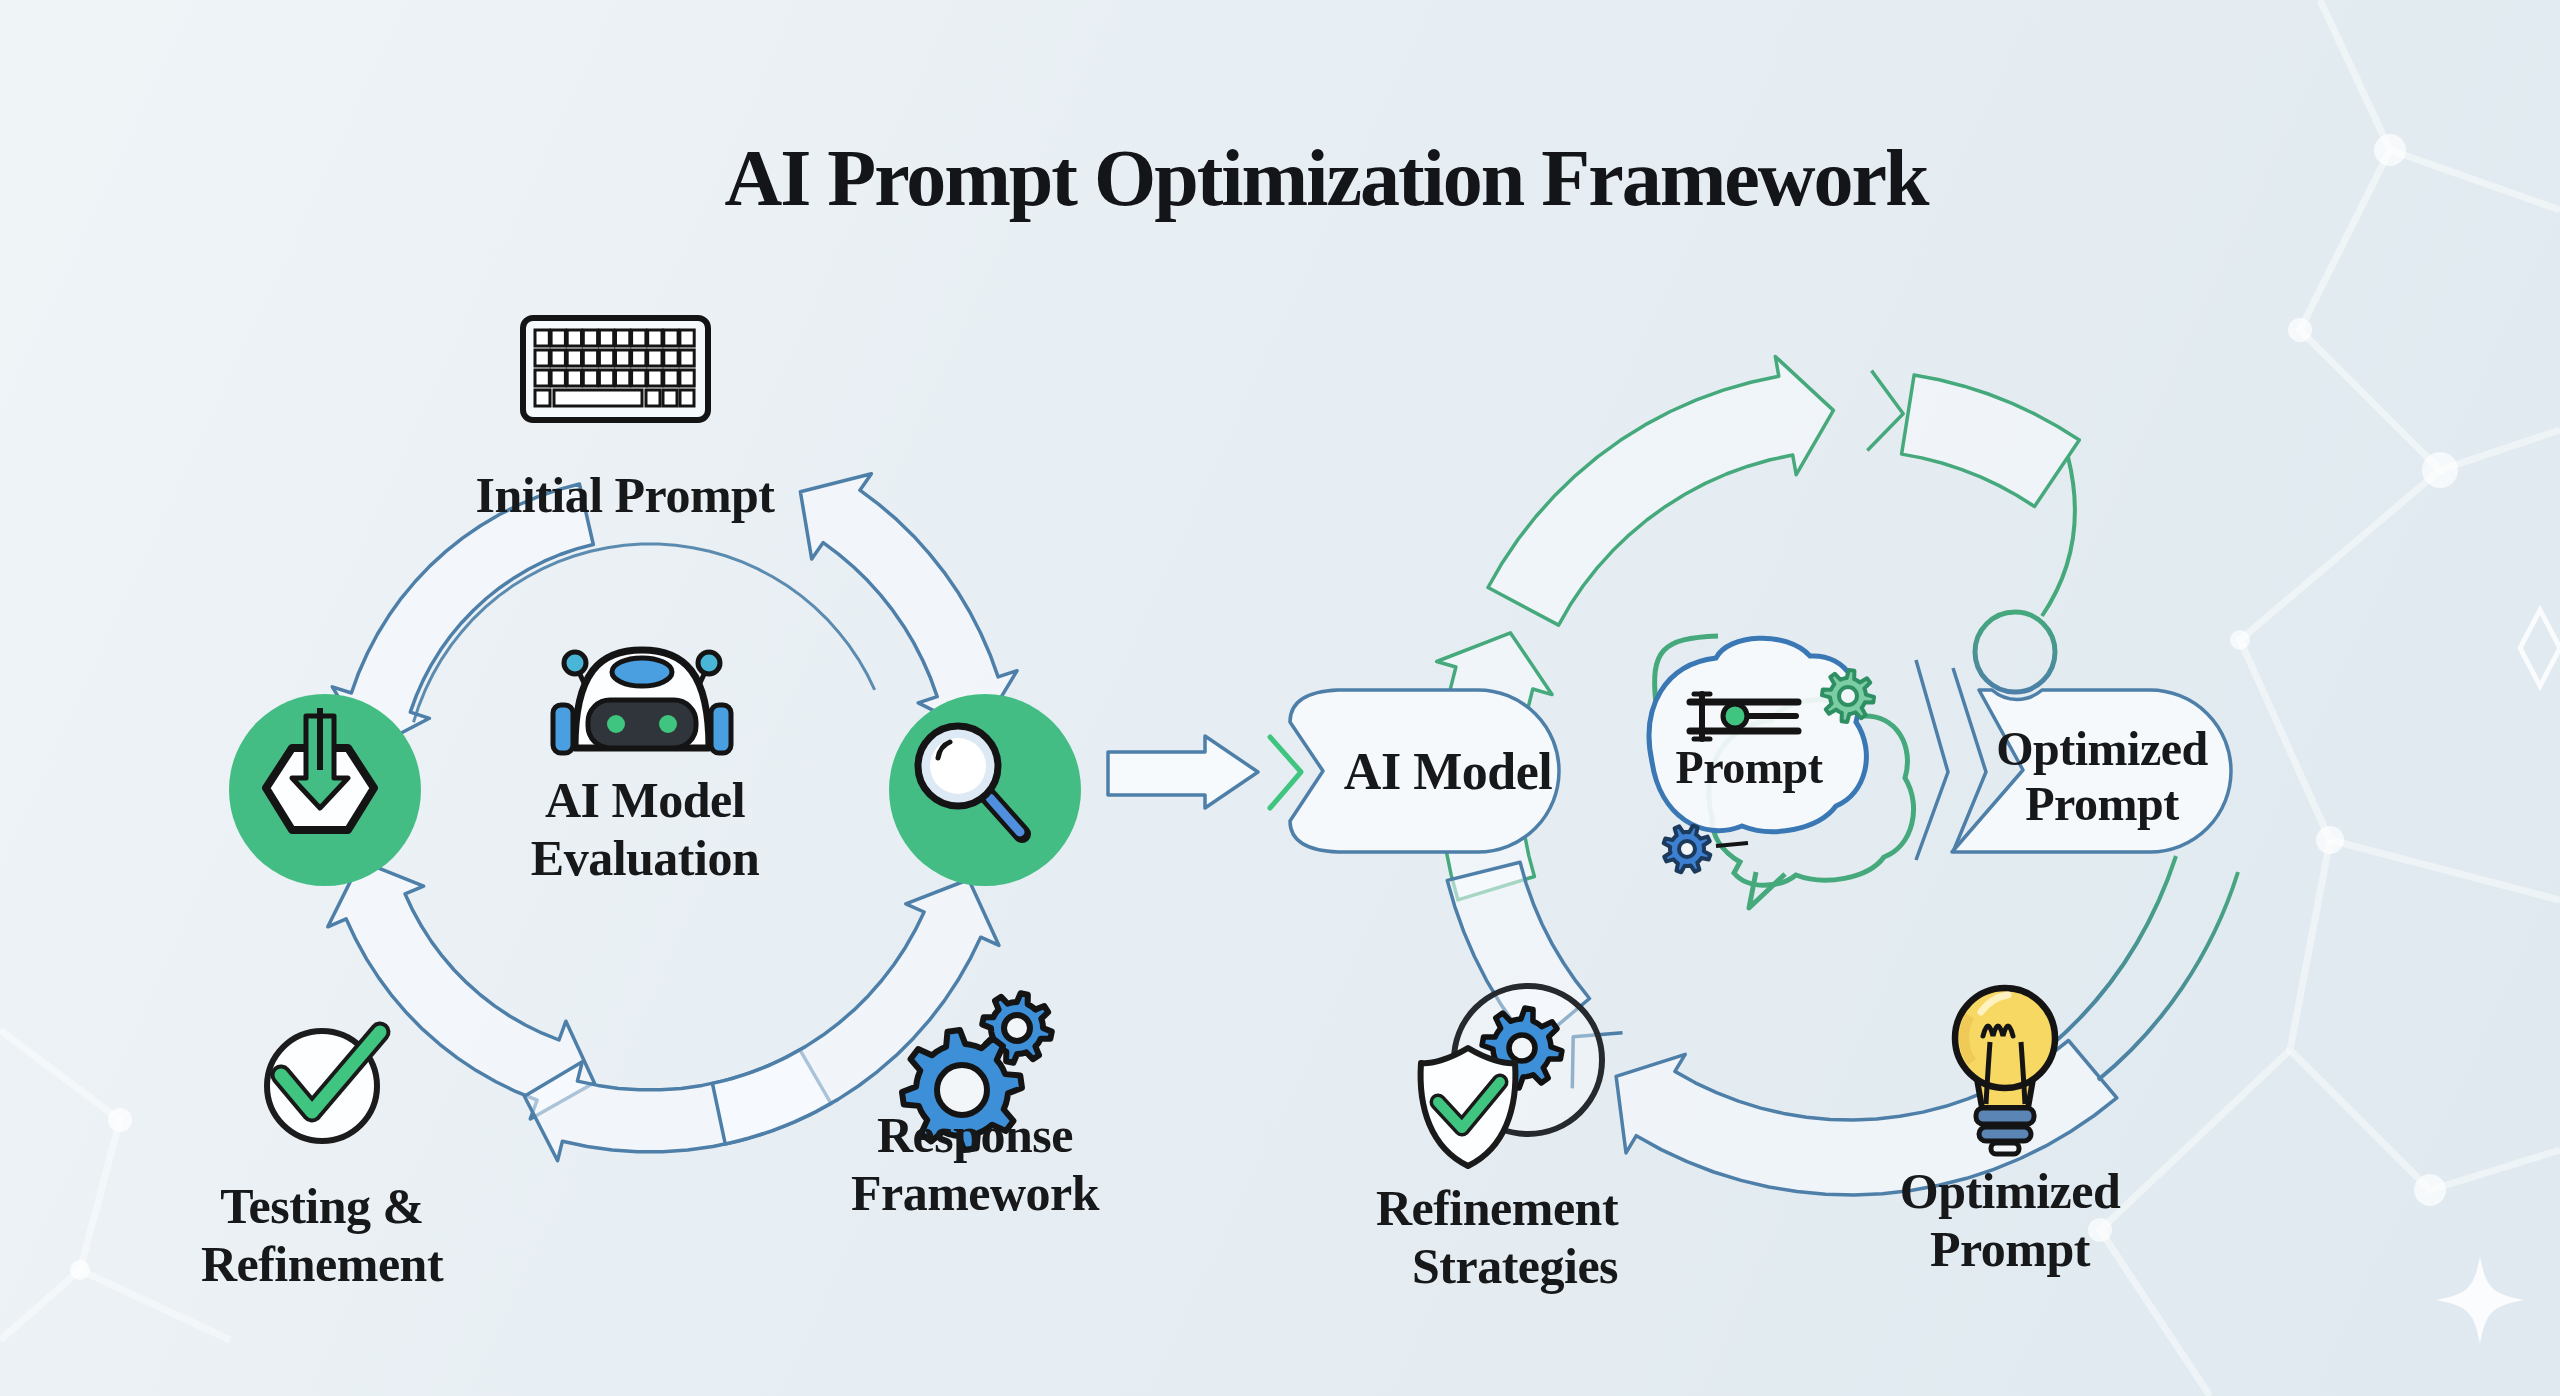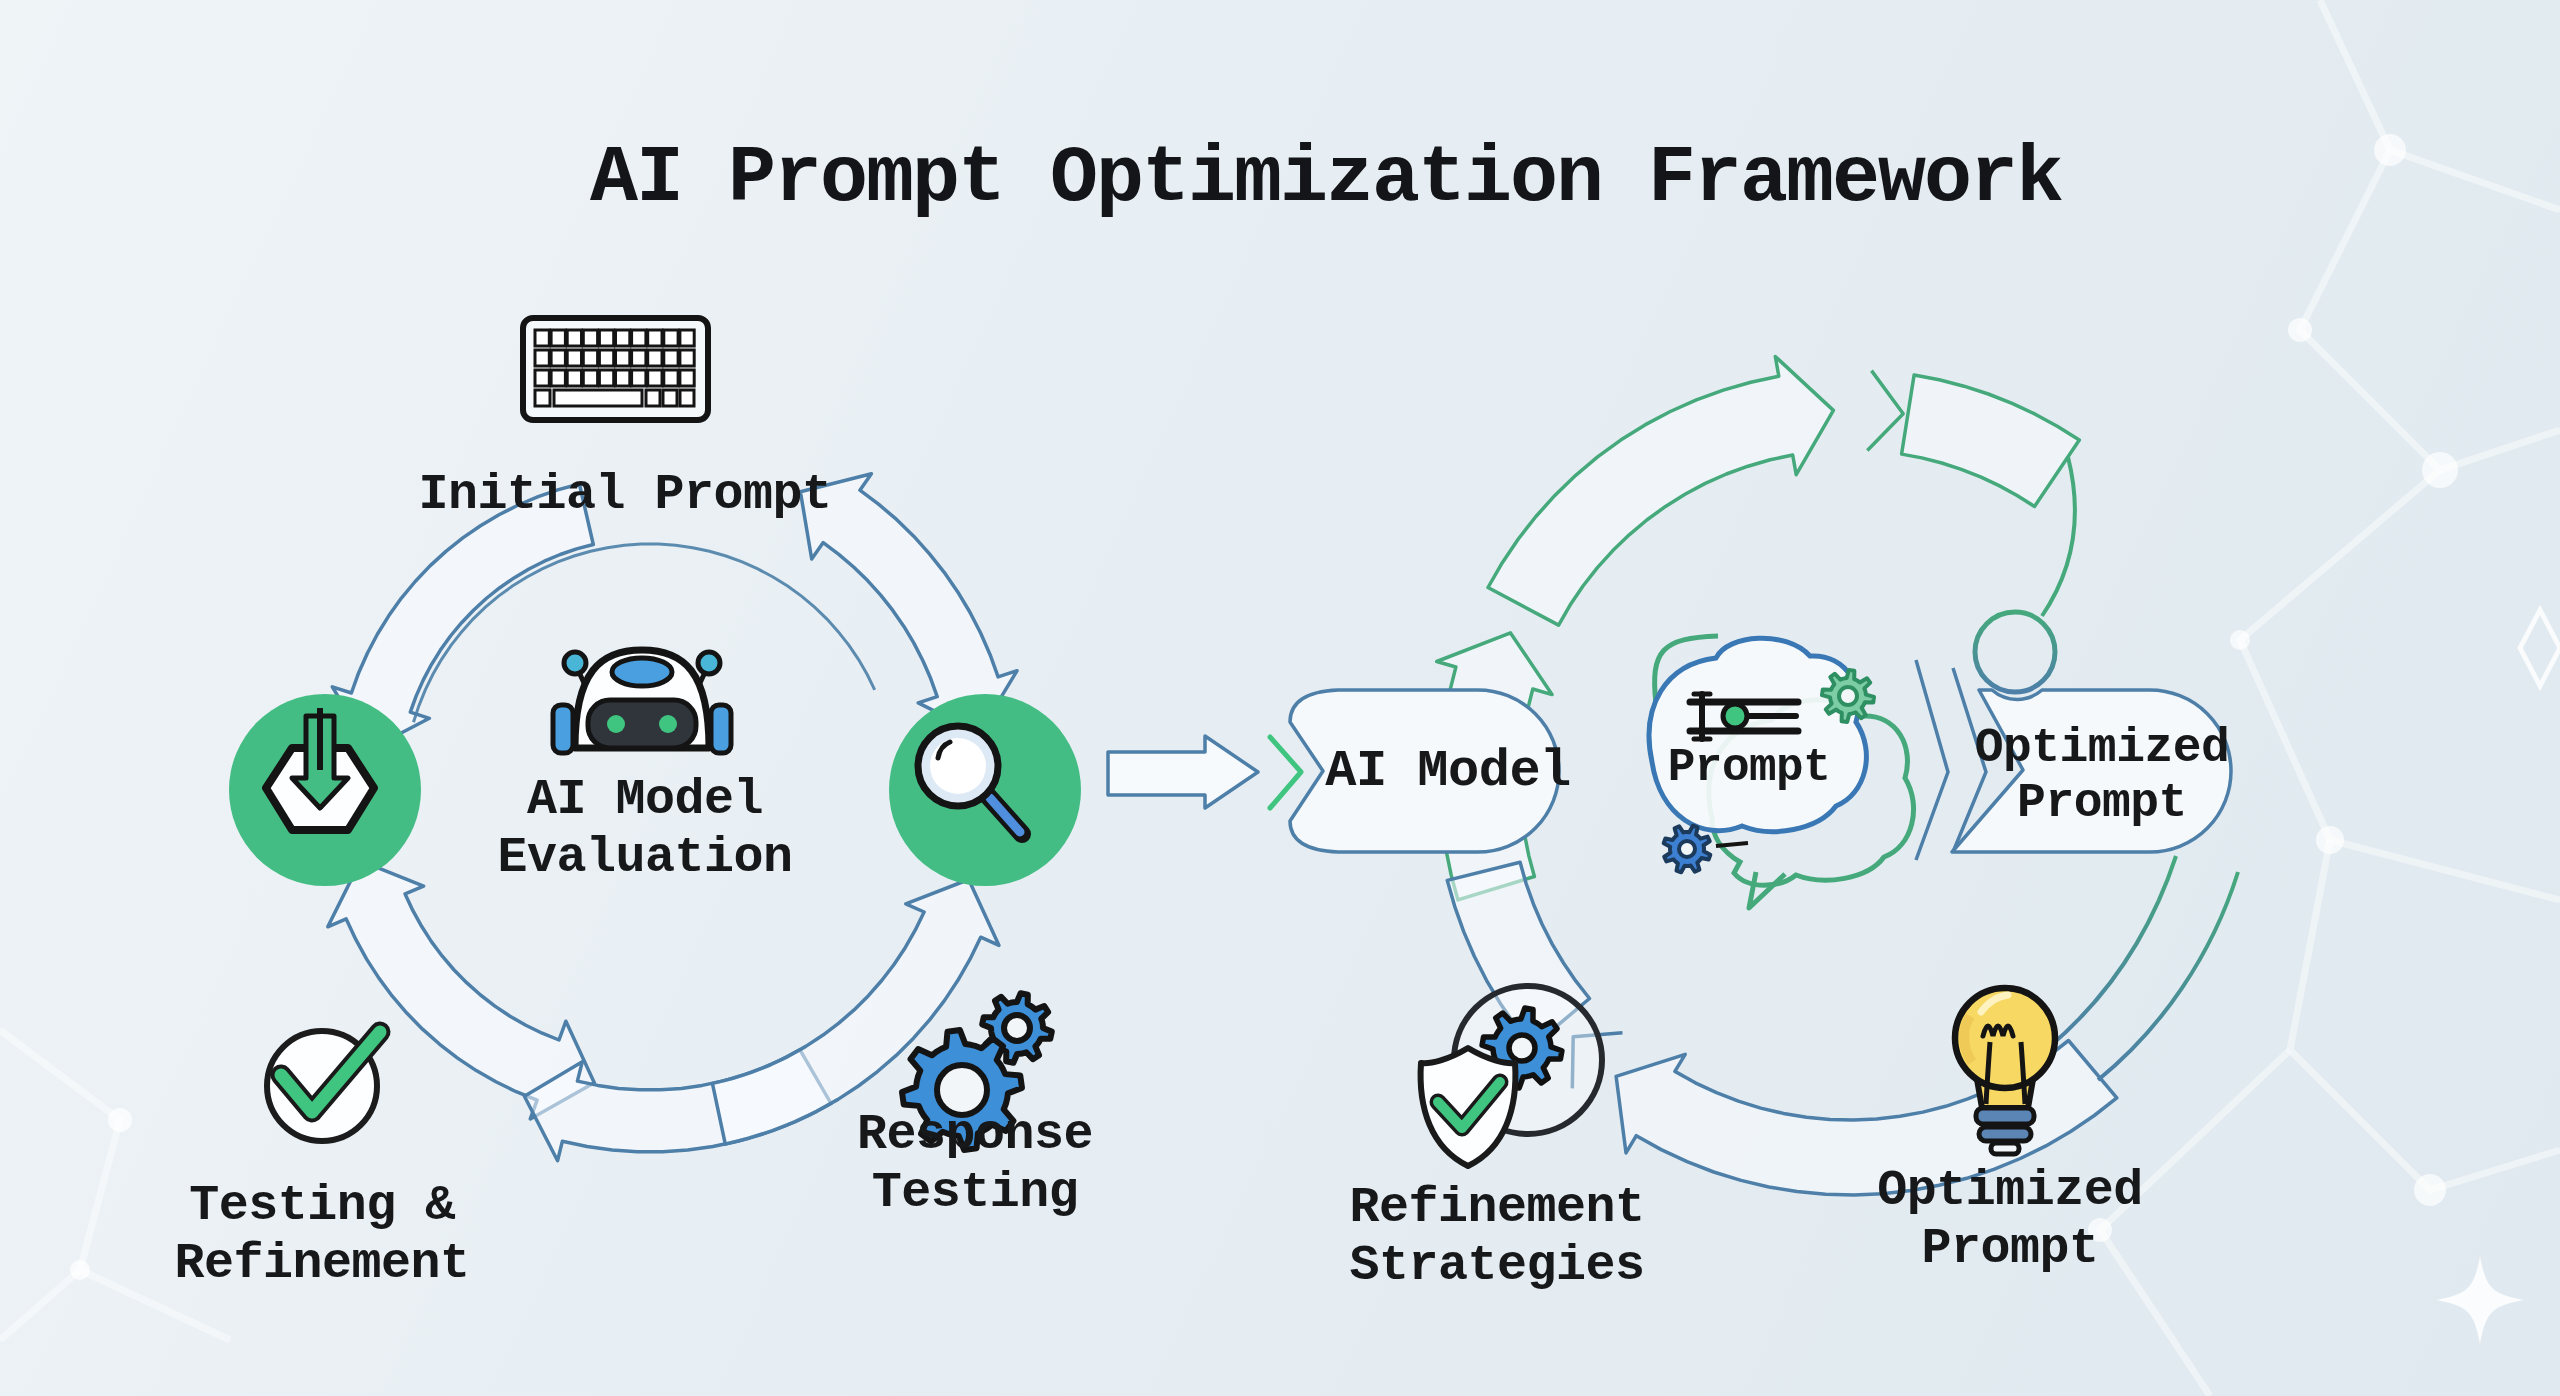--- a/index.html
+++ b/index.html
@@ -1,19 +1,19 @@
 <!DOCTYPE html>
 <html><head>
 <meta charset="utf-8">
 <style>
   html,body{margin:0;padding:0;width:2560px;height:1396px;}
   .canvas{
     position:relative;width:2560px;height:1396px;overflow:hidden;
     background:linear-gradient(115deg,#eff4f7 0%,#e7eef3 45%,#dfe9ef 100%);
-    font-family:Liberation Mono, monospace;color:#17181a;
+    font-family:Liberation Serif, serif;color:#17181a;
   }
   svg{position:absolute;left:0;top:0;}
   .title{
     position:absolute;left:1326px;top:178px;transform:translate(-50%,-50%);
     font-size:80px;font-weight:700;letter-spacing:-2px;white-space:nowrap;color:#141519;
   }
   .lbl{
     position:absolute;transform:translate(-50%,-50%);
     font-size:50px;font-weight:700;letter-spacing:-0.5px;line-height:58px;
     text-align:center;white-space:nowrap;color:#17181a;
@@ -238,21 +238,21 @@
     <span>Evaluation</span>
   </div>
 
   <div class="lbl" style="left:322px;top:1235px;text-align:center;">
     <span>Testing &amp;</span>
     <span>Refinement</span>
   </div>
 
   <div class="lbl" style="left:975px;top:1164px;">
     <span>Response</span>
-    <span>Testing</span>
+    <span>Framework</span>
   </div>
 
   <div class="lbl lbl-aimodel-box" style="left:1448px;top:772px;">AI Model</div>
 
   <div class="lbl lbl-prompt-bubble" style="left:1749px;top:768px;">Prompt</div>
 
   <div class="lbl lbl-optimized-box" style="left:2102px;top:776px;">
     <span>Optimized</span>
     <span>Prompt</span>
   </div>

